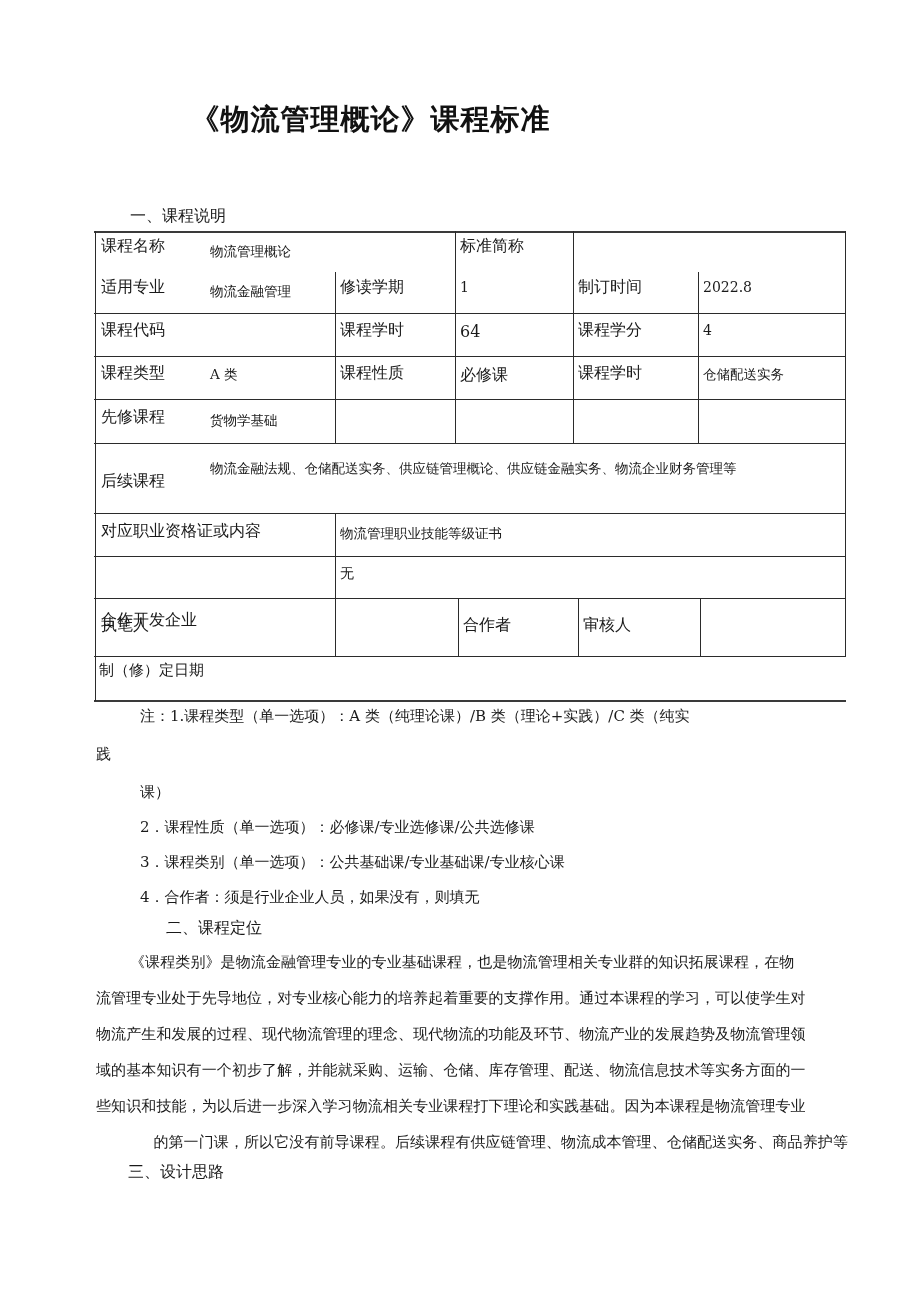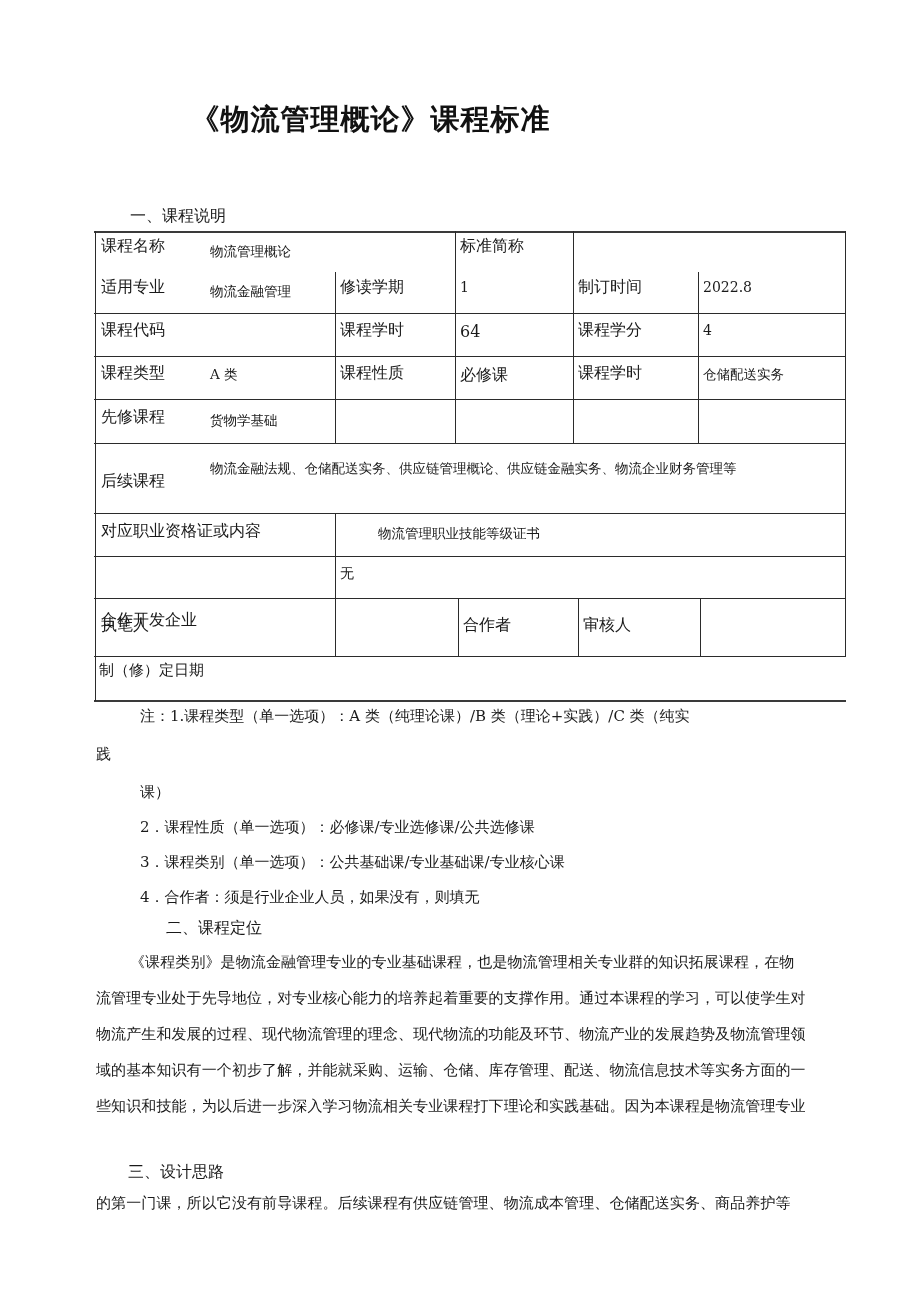--- a/index.html
+++ b/index.html
@@ -89,21 +89,21 @@
     color: #1a1a1a;
     white-space: nowrap;
     letter-spacing: 0.1px;
   }
   .body-line.indent { text-indent: 0; padding-left: 34px; }
   #bl0 { top: 953px; }
   #bl1 { top: 989px; }
   #bl2 { top: 1025px; }
   #bl3 { top: 1061px; }
   #bl4 { top: 1097px; }
-  #bl5 { top: 1194px; }
+  #bl5 { top: 1133px; text-align: right; }
 </style>
 </head>
 <body>
 
 <div class="page">
 
   <div class="doc-title">《物流管理概论》课程标准</div>
 
   <div class="section-heading" id="sec-1">一、课程说明</div>
 
@@ -165,21 +165,21 @@
     <div style="position:absolute; left:578px; top:363px;">课程学时</div>
     <div style="position:absolute; left:703px; top:366px; font-size:13.5px;">仓储配送实务</div>
 
     <div style="position:absolute; left:101px; top:407px;">先修课程</div>
     <div style="position:absolute; left:210px; top:412px; font-size:13.5px;">货物学基础</div>
 
     <div style="position:absolute; left:101px; top:471px;">后续课程</div>
     <div style="position:absolute; left:210px; top:457px; width:630px; font-size:13.5px; line-height:1.65; white-space:normal;">物流金融法规、仓储配送实务、供应链管理概论、供应链金融实务、物流企业财务管理等</div>
 
     <div style="position:absolute; left:101px; top:521px;">对应职业资格证或内容</div>
-    <div style="position:absolute; left:340px; top:525px; font-size:13.5px;margin-left:38px;">物流管理职业技能等级证书</div>
+    <div style="position:absolute; left:340px; top:525px; font-size:13.5px;">物流管理职业技能等级证书</div>
 
     <div style="position:absolute; left:101px; top:586px;margin-top:24px;">合作开发企业</div>
     <div style="position:absolute; left:340px; top:565px; font-size:14px;">无</div>
 
     <div style="position:absolute; left:101px; top:615px;">执笔人</div>
     <div style="position:absolute; left:205px; top:617px; font-size:14px;"></div>
     <div style="position:absolute; left:463px; top:615px;">合作者</div>
     <div style="position:absolute; left:583px; top:617px; font-size:14px;"></div>
     <div style="position:absolute; left:583px; top:615px;">审核人</div>
     <div style="position:absolute; left:706px; top:617px; font-size:14px;"></div>

